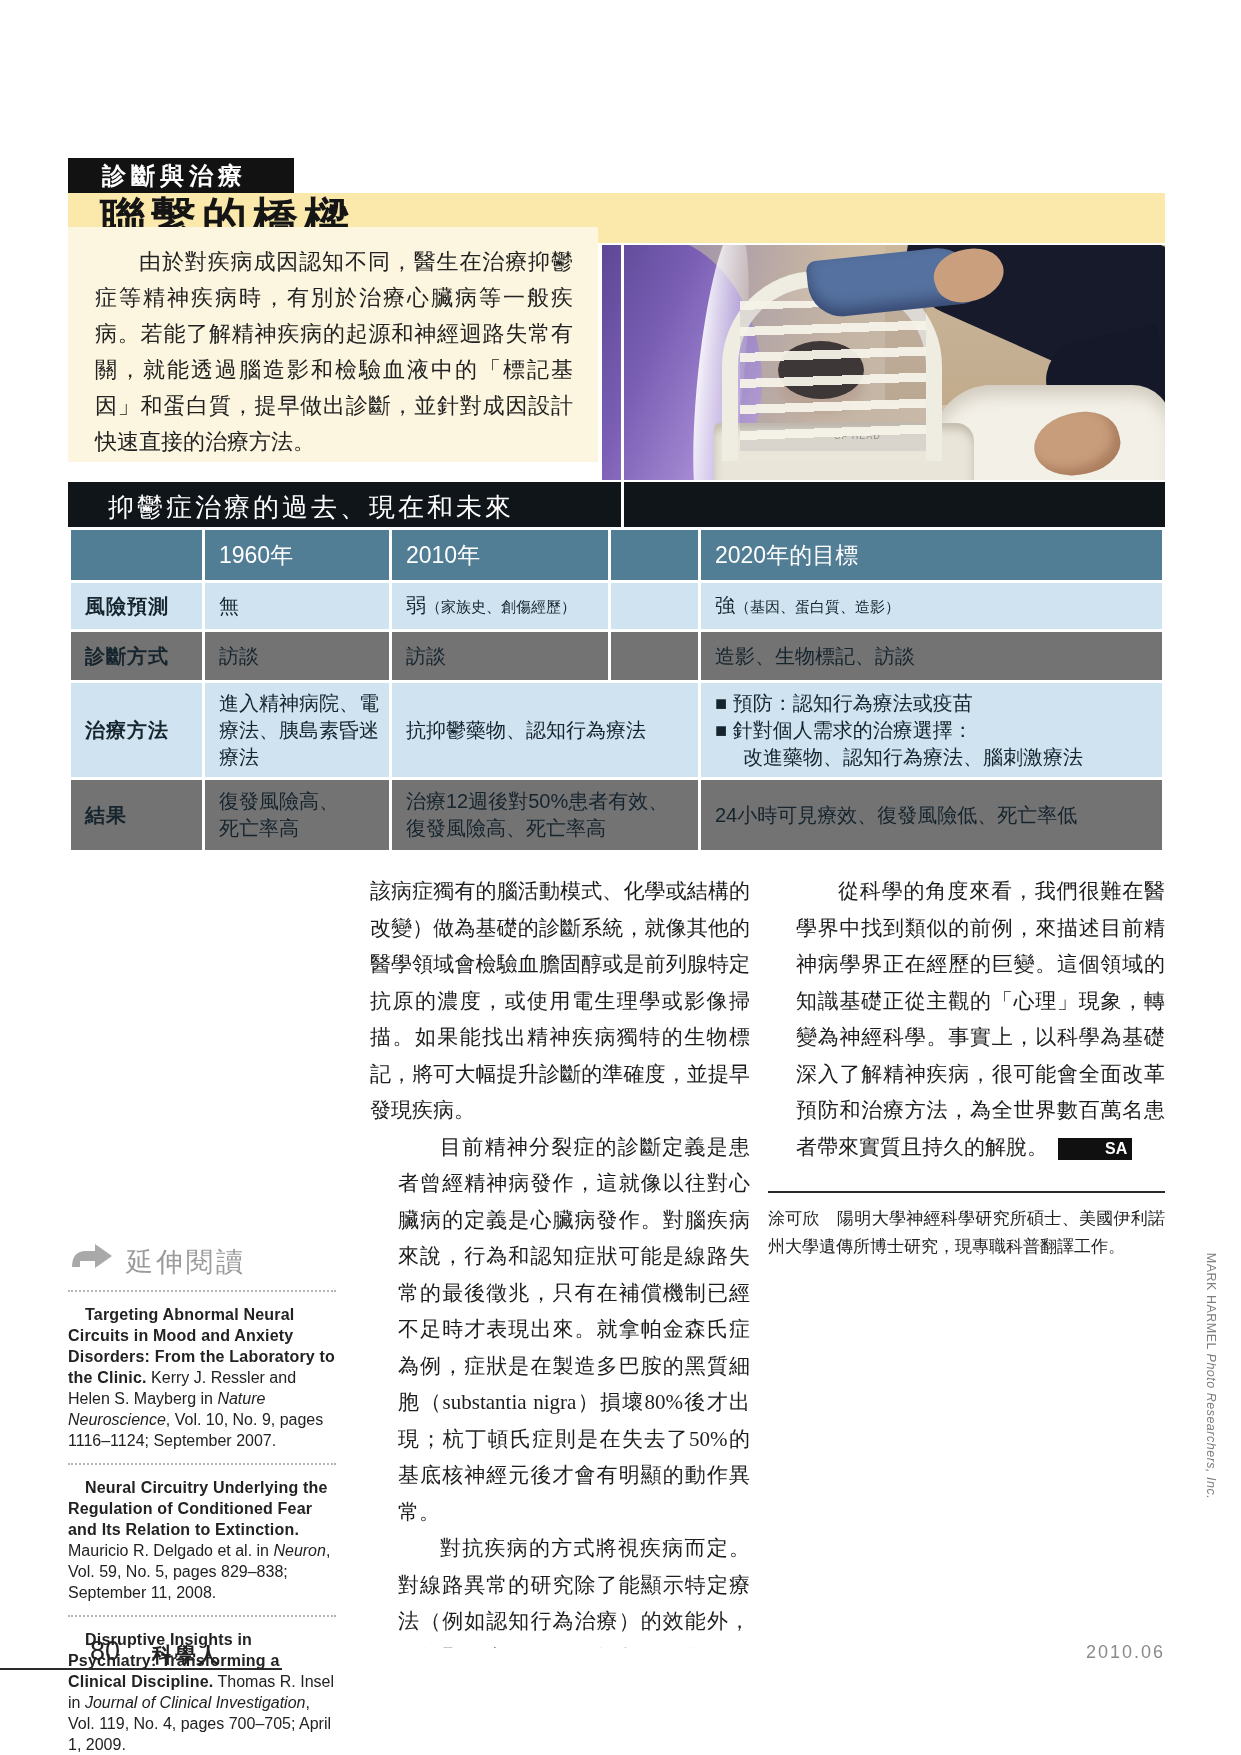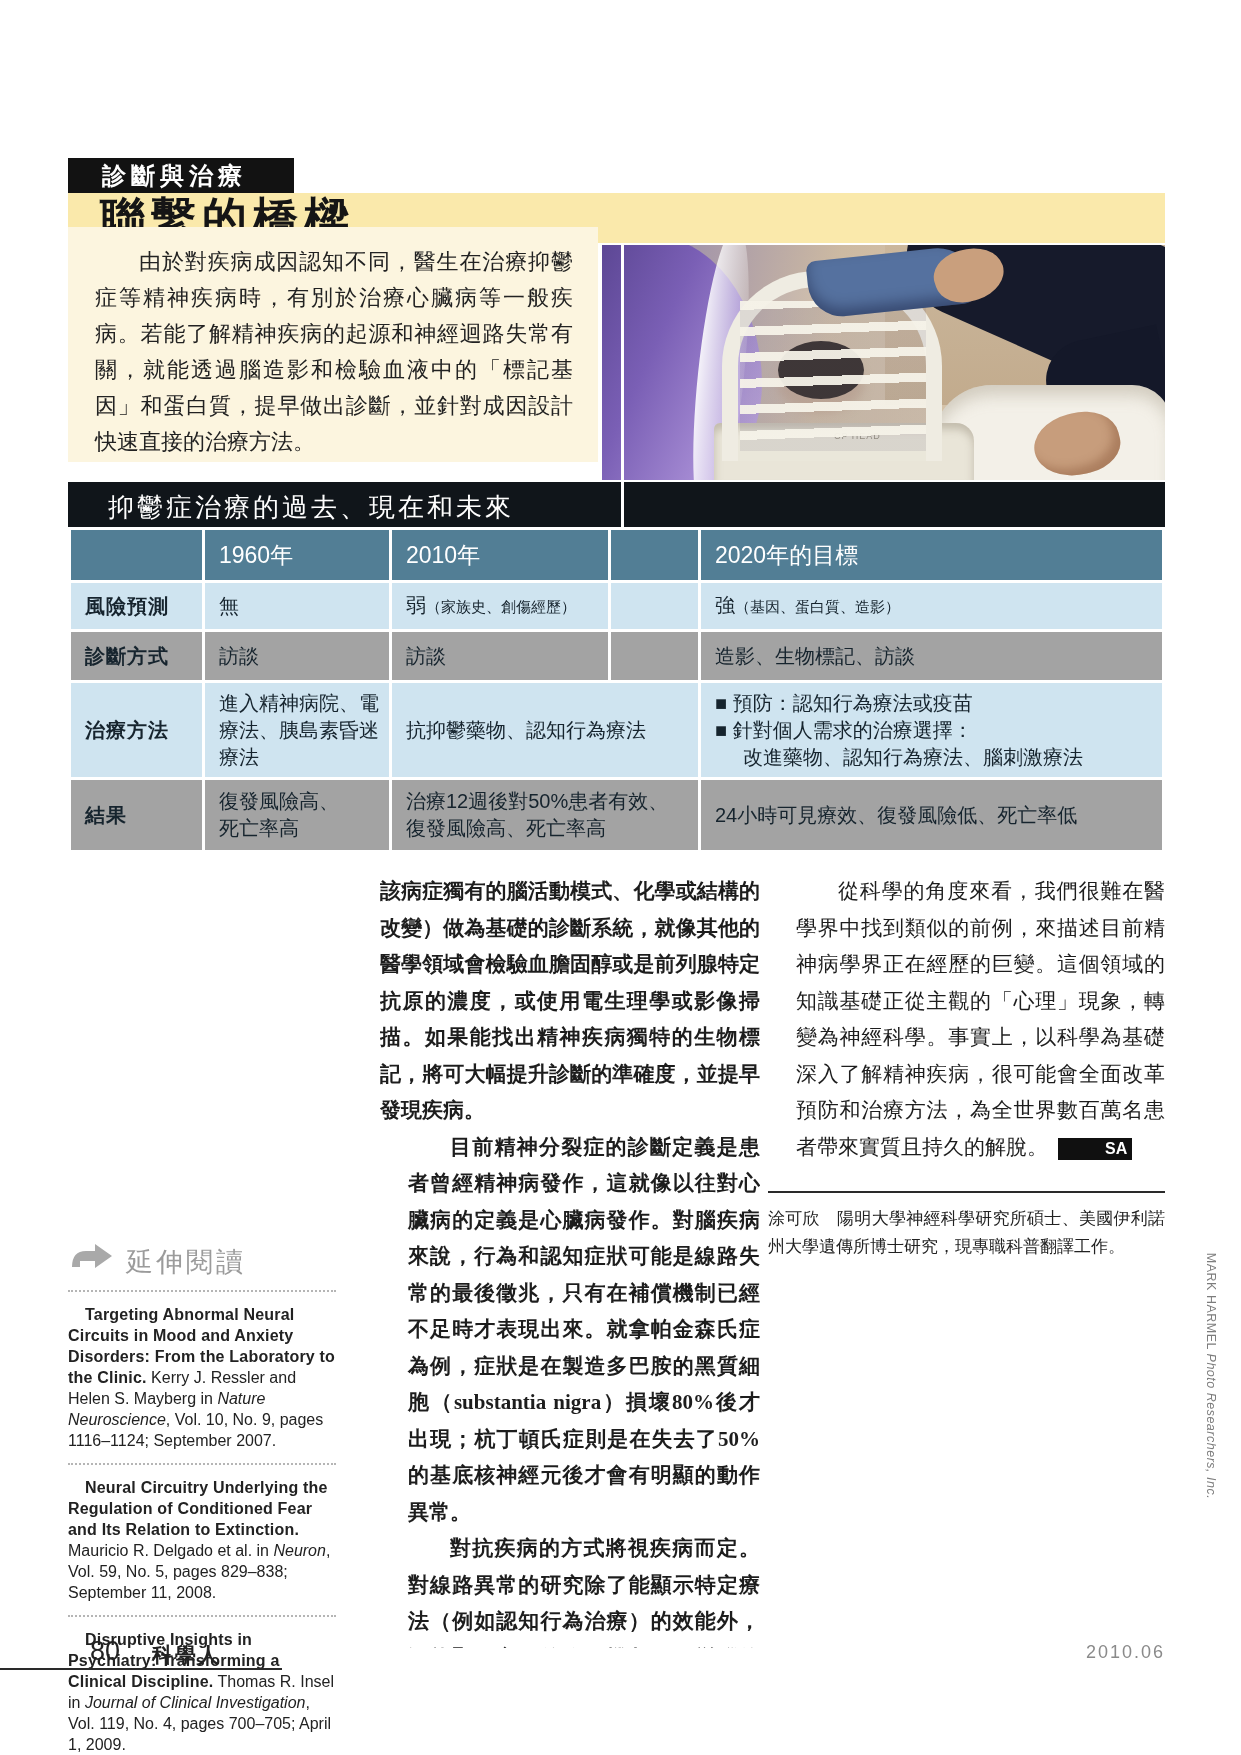--- a/index.html
+++ b/index.html
@@ -49,35 +49,35 @@
 
   
   .table-title{position:absolute;left:68px;top:482px;width:1097px;height:45px;background:#10151a;color:#fff;}
   .table-title span{display:inline-block;padding:8px 0 0 40px;font-size:26px;letter-spacing:3px;}
   .vline-band{position:absolute;left:553px;top:0;width:3px;height:100%;background:#fff;}
   table.cmp{position:absolute;left:68px;top:527px;width:1097px;border-collapse:separate;border-spacing:3px;
             table-layout:fixed;background:#fff;}
   table.cmp td{padding:4px 10px 4px 14px;vertical-align:middle;font-size:20px;color:#16242e;line-height:27px;}
   tr.hd td{background:#527e95;color:#fff;font-size:23px;height:42px;}
   tr.r-light td{background:#cfe4f0;}
-  tr.r-med td{background:#a3a3a3;}
+  tr.r-med td{background:#737373;}
   td.lbl{font-weight:bold;letter-spacing:1px;}
   .sm{font-size:15px;letter-spacing:0;}
   .ind{padding-left:28px;}
   tr.row-risk td{height:38px;}
   tr.row-diag td{height:40px;}
   tr.row-treat td{height:86px;}
   tr.row-out td{height:62px;}
 
   
   .col{position:absolute;top:873px;font-family:"Liberation Serif","DejaVu Serif",serif;
        font-size:21px;line-height:36.5px;text-align:justify;color:#1d1d1d;}
   .col p{margin:0;}
   .col p.ind{text-indent:2em;}
-  .col-center{left:380px;width:380px;height:775px;overflow:hidden;font-weight:bold;}
+  .col-center{left:370px;width:380px;height:775px;overflow:hidden;}
   .col-right{left:768px;width:397px;}
   .sa{display:inline-block;margin-left:10px;padding:0 5px;background:#101010;color:#fff;
       font-family:"Liberation Sans","DejaVu Sans",sans-serif;font-size:16px;font-weight:bold;line-height:22px;}
   .author-note{margin-top:26px;border-top:2px solid #2a2a2a;padding-top:12px;
                font-family:"Liberation Sans","DejaVu Sans",sans-serif;font-size:17px;line-height:28px;color:#222;}
 
   
   .sidebar{position:absolute;left:68px;top:1243px;width:268px;}
   .fr-head{display:flex;align-items:center;gap:12px;color:#9b9b9b;font-size:27px;letter-spacing:3px;
            padding-bottom:10px;border-bottom:2px dotted #b5b5b5;}

